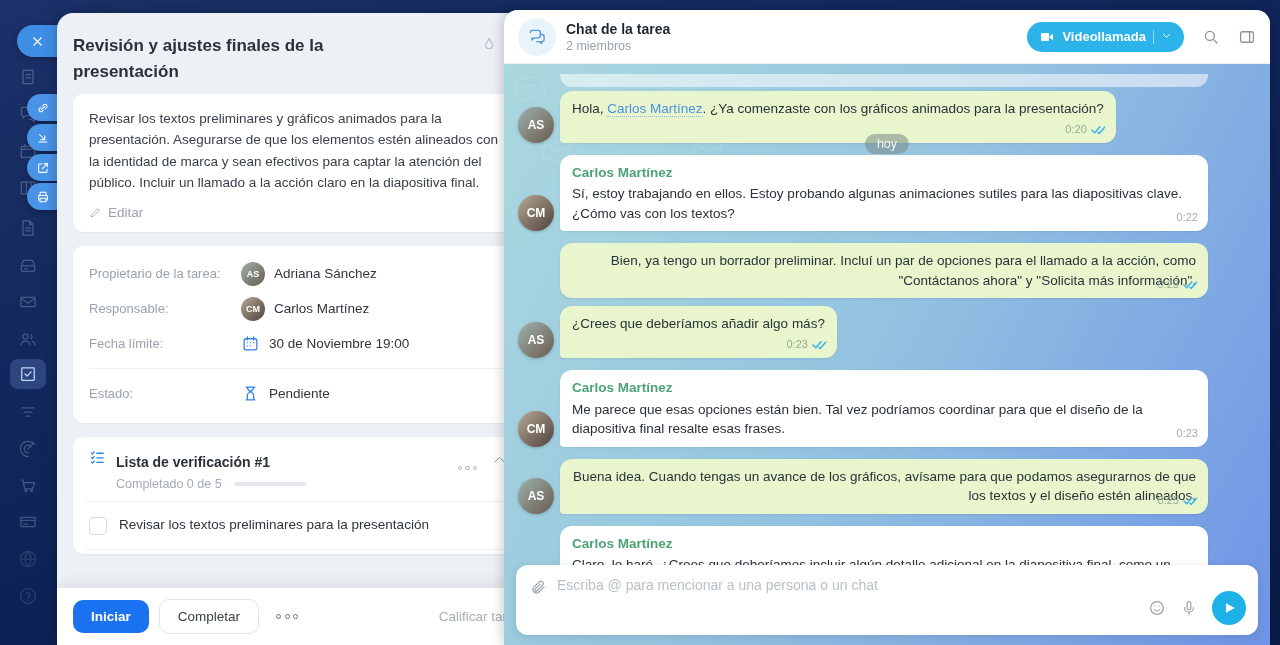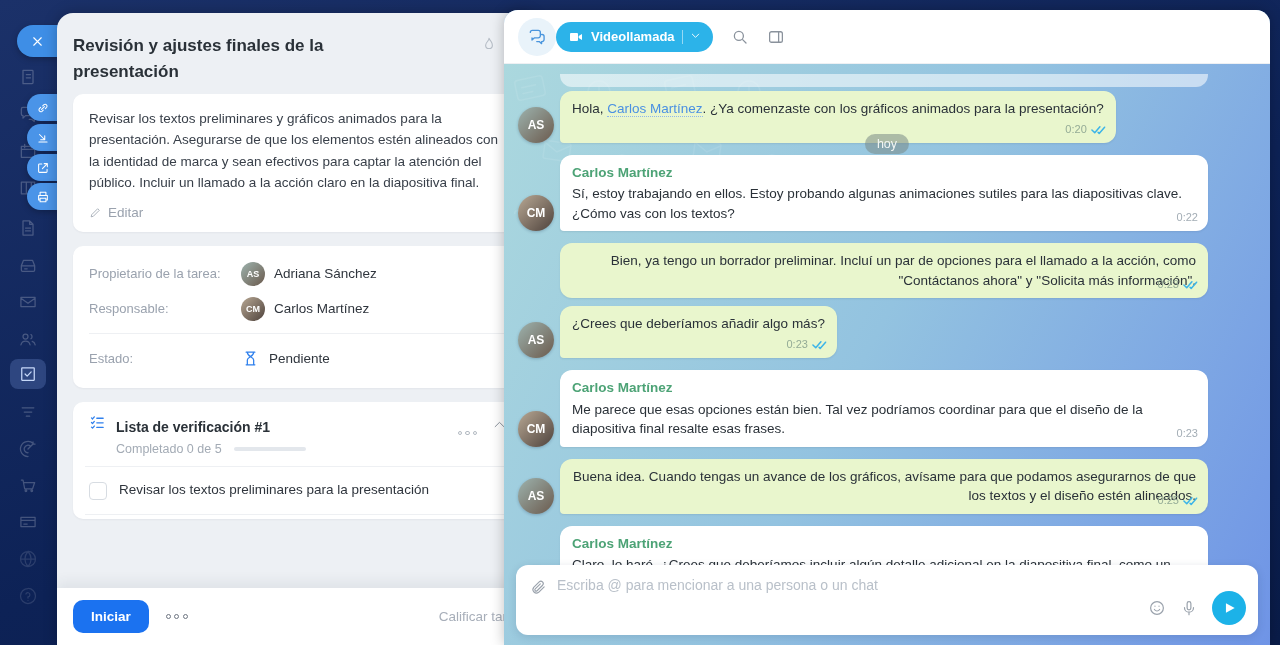--- a/index.html
+++ b/index.html
@@ -304,20 +304,32 @@
           <span>Adriana Sánchez</span>
         </span>
       </div>
       <div class="f-row">
         <span class="f-label">Responsable:</span>
         <span class="f-val">
           <span class="mini-ava" id="ava-assignee" style="background: linear-gradient(135deg, rgb(184, 168, 148), rgb(78, 66, 60));">CM</span>
           <span>Carlos Martínez</span>
         </span>
       </div>
+      <div class="f-row">
+        <span class="f-label">Fecha límite:</span>
+        <span class="f-val">
+          <span class="f-ico">
+            <svg viewBox="0 0 24 24">
+                <rect x="4" y="6" width="16" height="14" rx="2.5"></rect>
+                <path d="M8 3.5v4M16 3.5v4M8 11h.01M12 11h.01M16 11h.01M8 15h.01M12 15h.01"></path>
+              </svg>
+          </span>
+          <span>30 de Noviembre 19:00</span>
+        </span>
+      </div>
       <div class="f-div"></div>
       <div class="f-row">
         <span class="f-label">Estado:</span>
         <span class="f-val">
           <span class="f-ico">
             <svg viewBox="0 0 24 24">
                 <path d="M6.5 4h11M6.5 20h11M8 4c0 6 8 6 8 10v6M16 4c0 6-8 6-8 10v6"></path>
               </svg>
           </span>
           <span>Pendiente</span>
@@ -351,38 +363,43 @@
       <div class="chk-divider"></div>
       <div class="chk-item">
         <span class="checkbox"></span>
         <span class="chk-item-label">Revisar los textos preliminares para la presentación</span>
       </div>
       <div class="chk-divider"></div>
     </div>
 
     <div class="task-footer">
       <button class="btn btn-primary">Iniciar</button>
+      <button class="btn btn-secondary">Completar</button>
       <span class="footer-kebab">
           <i></i>
           <i></i>
           <i></i>
         </span>
       <span class="rate-link">Calificar tarea</span>
     </div>
     <div class="t-scrollbar"></div>
   </section>
 
   <section class="chat-panel">
     <header class="chat-head">
       <span class="chat-ava">
         <svg viewBox="0 0 24 24">
             <path d="M4 6.5A2.5 2.5 0 0 1 6.5 4h7A2.5 2.5 0 0 1 16 6.5v4a2.5 2.5 0 0 1-2.5 2.5H9l-3 2.6V13"></path>
             <path d="M17.5 9H18a2.5 2.5 0 0 1 2.5 2.5v3.6A2.4 2.4 0 0 1 18 17.5h-.5V20l-2.8-2.5h-3"></path>
           </svg>
       </span>
+      <div class="chat-titles">
+        <div class="chat-title">Chat de la tarea</div>
+        <div class="chat-sub">2 miembros</div>
+      </div>
       <button class="video-btn">
         <svg viewBox="0 0 24 24">
             <path d="M3 7.5A1.5 1.5 0 0 1 4.5 6h9A1.5 1.5 0 0 1 15 7.5v9a1.5 1.5 0 0 1-1.5 1.5h-9A1.5 1.5 0 0 1 3 16.5zM16 10.5l5-3v9l-5-3z"></path>
           </svg>
         <span>Videollamada</span>
         <span class="video-sep"></span>
         <span class="chev">
           <svg viewBox="0 0 24 24">
               <path d="M5 9l7 7 7-7"></path>
             </svg>

